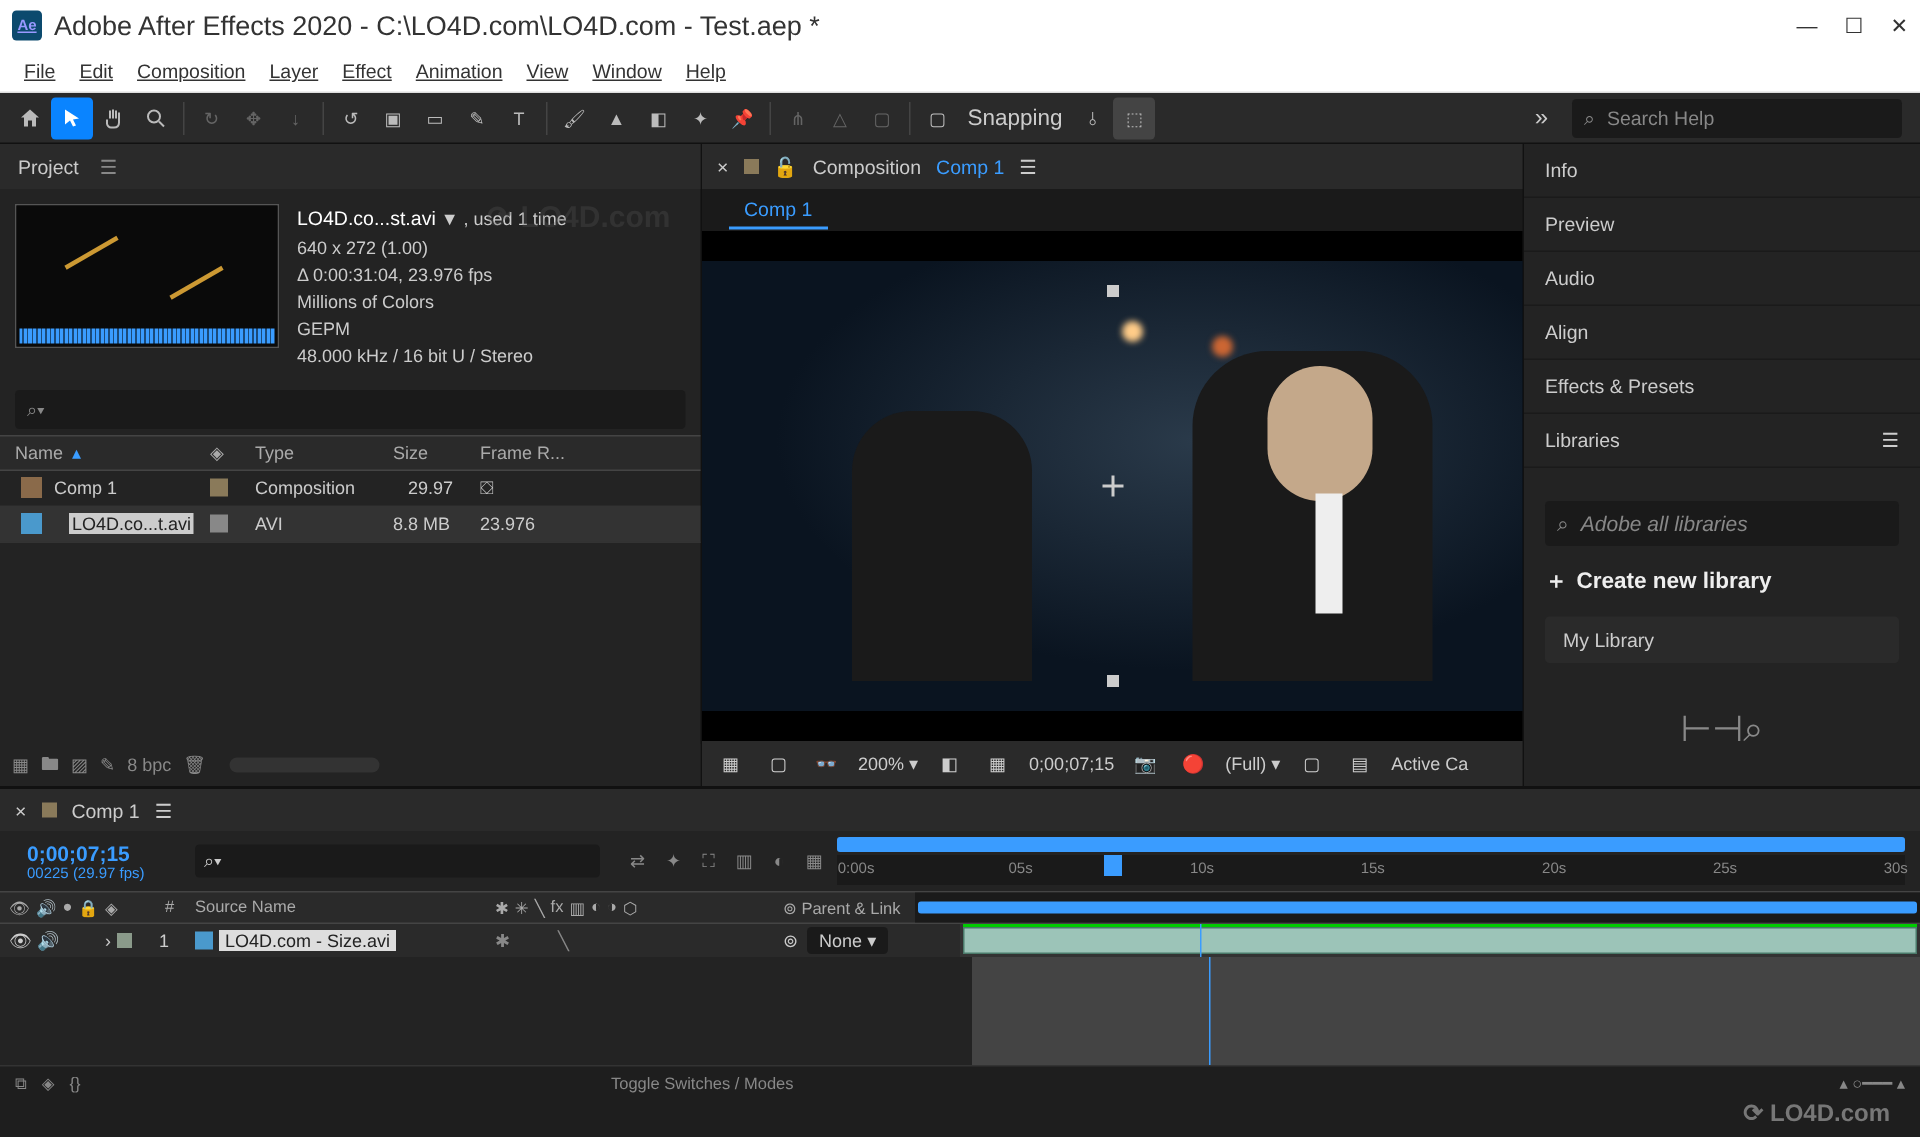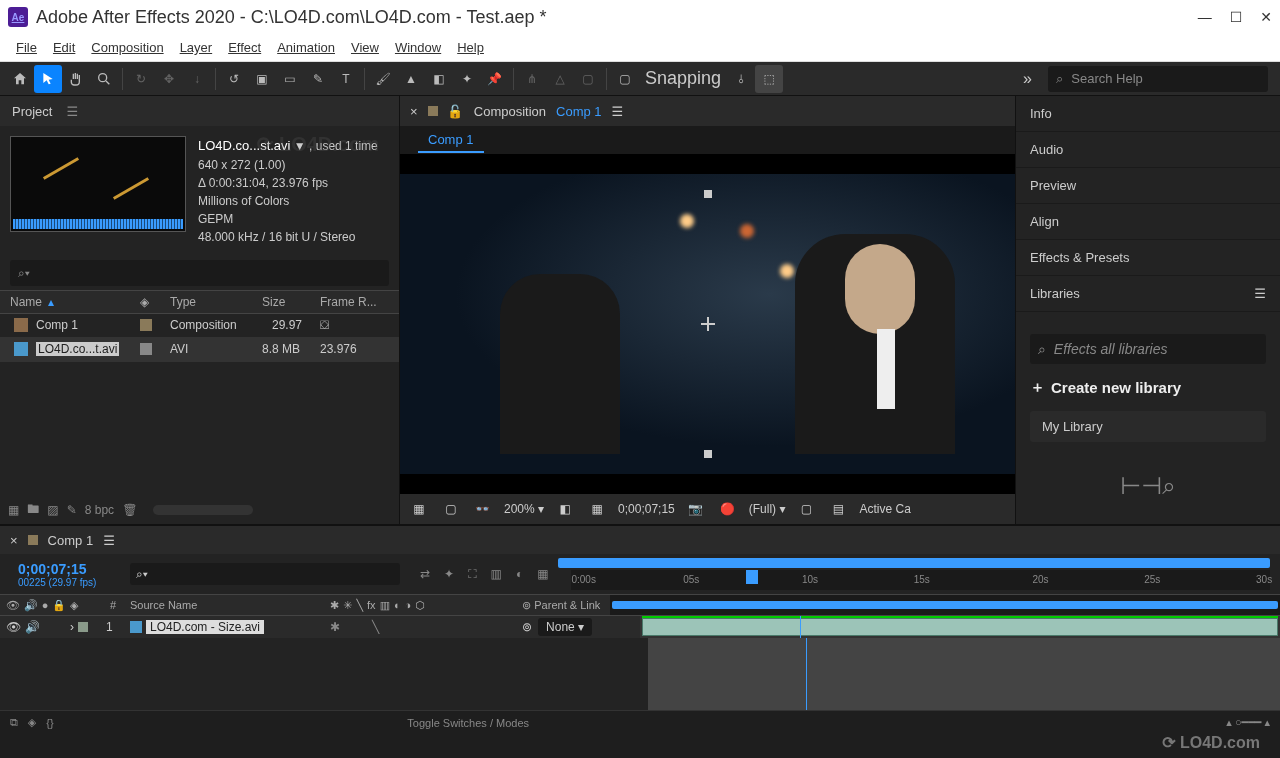--- a/index.html
+++ b/index.html
@@ -1,35 +1,35 @@
 <!DOCTYPE html>
 <html><head>
 <meta charset="utf-8">
 <style>
 * { margin: 0; padding: 0; box-sizing: border-box; font-family: 'Segoe UI', Arial, sans-serif; }
 body { width: 1280px; height: 758px; background: #1e1e1e; overflow: hidden; color: #ccc; font-size: 12px; }
 
 .titlebar { height: 34px; background: #fff; display: flex; align-items: center; padding: 0 8px; color: #333; }
-.titlebar .ae-logo { width: 20px; height: 20px; background: #4c1d95; border-radius: 3px; display: flex; align-items: center; justify-content: center; color: #9999ff; font-size: 10px; font-weight: bold; margin-right: 8px; text-decoration: underline; }
+.titlebar .ae-logo { width: 20px; height: 20px; background: #0c4a6e; border-radius: 3px; display: flex; align-items: center; justify-content: center; color: #9999ff; font-size: 10px; font-weight: bold; margin-right: 8px; text-decoration: underline; }
 .titlebar-title { flex: 1; font-size: 18px; }
 .win-controls { display: flex; gap: 18px; font-size: 14px; color: #333; }
 
 .menubar { height: 28px; background: #fff; display: flex; align-items: center; padding: 0 8px; border-bottom: 1px solid #ddd; color: #333; font-size: 13px; }
 .menubar span { padding: 0 8px; cursor: pointer; text-decoration: underline; }
 
 .toolbar { height: 34px; background: #2a2a2a; display: flex; align-items: center; padding: 0 6px; border-bottom: 1px solid #111; position: relative; }
 .t-btn { width: 28px; height: 28px; display: flex; align-items: center; justify-content: center; color: #bbb; cursor: pointer; }
 .t-btn.active { background: #0a84ff; color: #fff; border-radius: 3px; }
 .t-sep { width: 1px; height: 22px; background: #444; margin: 0 4px; }
-.snap-label { color: #ccc; font-size: 18px; margin: 0 6px; }
+.snap-label { color: #ccc; font-size: 15px; margin: 0 6px; }
 .toolbar-right { position: absolute; right: 0; display: flex; align-items: center; height: 34px; }
 .search-help { background: #1a1a1a; height: 26px; width: 220px; border-radius: 3px; display: flex; align-items: center; padding: 0 8px; color: #888; font-size: 13px; margin-right: 12px; }
 
 .main { display: flex; height: 428px; }
-.project-panel { width: 400px; background: #232323; border-right: 1px solid #111; display: flex; flex-direction: column; }
+.project-panel { width: 468px; background: #232323; border-right: 1px solid #111; display: flex; flex-direction: column; }
 .panel-tab { height: 30px; display: flex; align-items: center; padding: 0 12px; font-size: 13px; color: #ccc; background: #2a2a2a; }
 .panel-tab .burger { margin-left: 14px; color: #888; }
 
 .proj-info { display: flex; gap: 12px; padding: 10px; position: relative; }
 .thumb { width: 176px; height: 96px; background: #111; position: relative; border: 1px solid #555; }
 .thumb-road { position: absolute; inset: 0; background: #0a0a0a; }
 .thumb-line { position: absolute; width: 40px; height: 3px; background: #cc9933; transform: rotate(-30deg); }
 .thumb-line.l1 { left: 30px; top: 30px; }
 .thumb-line.l2 { left: 100px; top: 50px; }
 .thumb-wave { position: absolute; bottom: 2px; left: 2px; right: 2px; height: 10px; background: repeating-linear-gradient(90deg, #3a9cff 0 2px, #1a4a7a 2px 3px); }
@@ -91,21 +91,21 @@
 
 .timeline { height: 210px; background: #232323; border-top: 2px solid #111; display: flex; flex-direction: column; }
 .tl-tabs { height: 28px; display: flex; align-items: center; padding: 0 10px; gap: 10px; background: #2a2a2a; font-size: 13px; }
 .tl-top { height: 40px; display: flex; align-items: center; }
 .tl-time { width: 110px; padding-left: 18px; }
 .tl-time-main { color: #3a9cff; font-size: 14px; font-weight: bold; }
 .tl-time-sub { color: #3a9cff; font-size: 10px; }
 .tl-search { width: 270px; height: 22px; background: #1a1a1a; border-radius: 3px; margin-left: 20px; display: flex; align-items: center; padding: 0 6px; }
 .tl-btns { display: flex; gap: 14px; margin-left: 20px; color: #888; }
 .tl-ruler-wrap { flex: 1; padding: 0 10px; position: relative; }
-.tl-ruler { height: 20px; background: #1a1a1a; position: relative; font-size: 10px; color: #888; margin-left: 13px; }
+.tl-ruler { height: 20px; background: #1a1a1a; position: relative; font-size: 10px; color: #888; }
 .tl-tick { position: absolute; top: 4px; }
 .tl-playhead { position: absolute; width: 12px; height: 14px; background: #3a9cff; top: 0; }
 .tl-scrub { height: 10px; background: #3a9cff; margin-bottom: 2px; border-radius: 2px; }
 
 .tl-header-row { height: 22px; display: flex; align-items: center; background: #2a2a2a; border-top: 1px solid #444; border-bottom: 1px solid #444; font-size: 11px; color: #aaa; }
 .tl-header-row .eye { width: 70px; display: flex; gap: 4px; padding-left: 6px; }
 .tl-header-row .hash { width: 30px; padding-left: 10px; }
 .tl-header-row .src { width: 200px; } 
 .tl-header-row .switches { width: 180px; display: flex; gap: 4px; }
 .tl-header-row .parent { padding-left: 12px; }
@@ -247,21 +247,21 @@
           <span>Comp 1</span>
         </div>
       <div class="col-label">
           <div class="tag"></div>
         </div>
       <div class="col-type">Composition</div>
       <div class="col-size" style="text-align:center;padding-right:8px">29.97</div>
       <div class="col-fr"><span>⛋</span></div>
     </div>
     <div class="proj-row" style="background:#333">
-      <div class="col-name" style="display:flex;align-items:center;gap:4px">
+      <div class="col-name" style="display:flex;align-items:center;gap:14px">
           <div class="icon-file"></div>
           <span style="background:#ccc;color:#222;padding:0 2px">LO4D.co...t.avi</span>
         </div>
       <div class="col-label">
           <div class="tag" style="background:#888"></div>
         </div>
       <div class="col-type">AVI</div>
       <div class="col-size">8.8 MB</div>
       <div class="col-fr">23.976</div>
     </div>
@@ -315,32 +315,32 @@
       <span class="vf-btn">🔴</span>
       <span><span>(Full)</span> ▾</span>
       <span class="vf-btn">▢</span>
       <span class="vf-btn">▤</span>
       <span>Active Ca</span>
     </div>
   </div>
 
   <div class="right-panel">
     <div class="rp-item">Info</div>
+    <div class="rp-item">Preview</div>
     <div class="rp-item">Audio</div>
-    <div class="rp-item">Preview</div>
     <div class="rp-item">Align</div>
     <div class="rp-item">Effects &amp; Presets</div>
     <div class="rp-item" style="justify-content:space-between">
       <span>Libraries</span>
       <span>☰</span>
     </div>
     <div class="rp-lib">
       <div class="rp-search">
         <span style="margin-right:8px;font-style:normal">⌕</span>
-        <span>Effects all libraries</span>
+        <span>Adobe all libraries</span>
       </div>
       <div class="rp-create">
         <span>＋</span>
         <span>Create new library</span>
       </div>
       <div class="rp-mylib">My Library</div>
       <div class="rp-ruler">⊢⊣⌕</div>
     </div>
   </div>
 </div>

